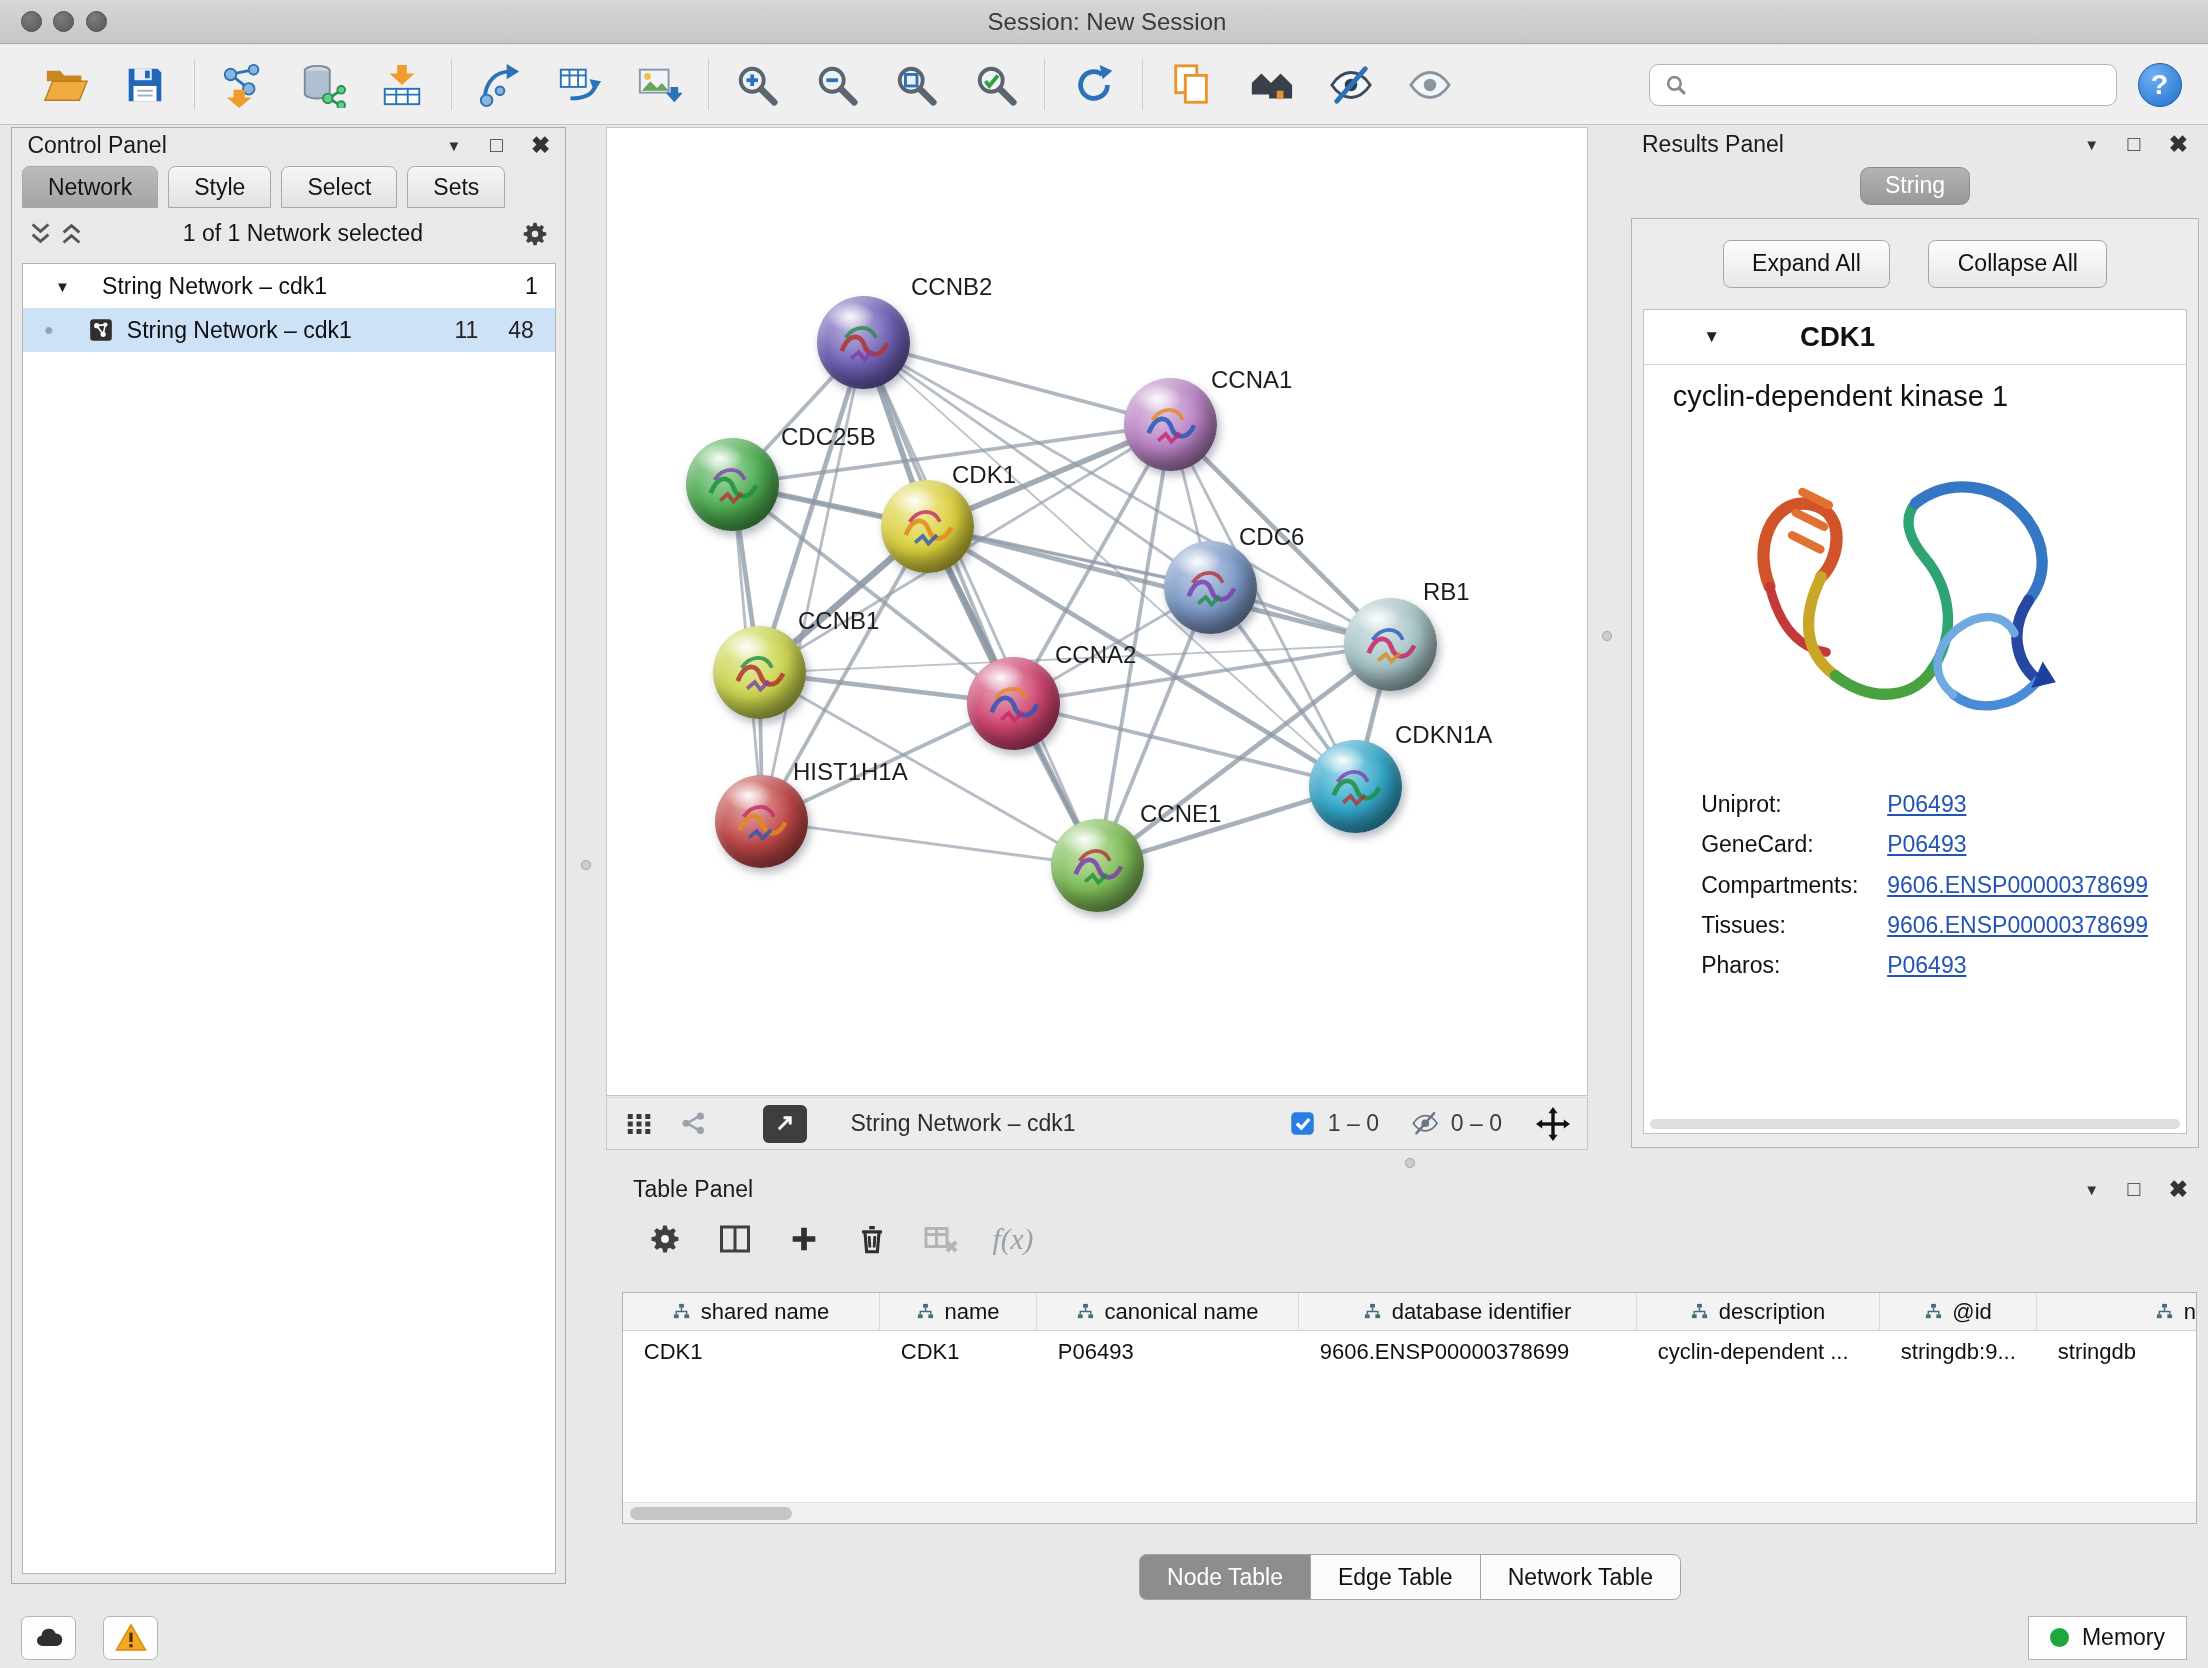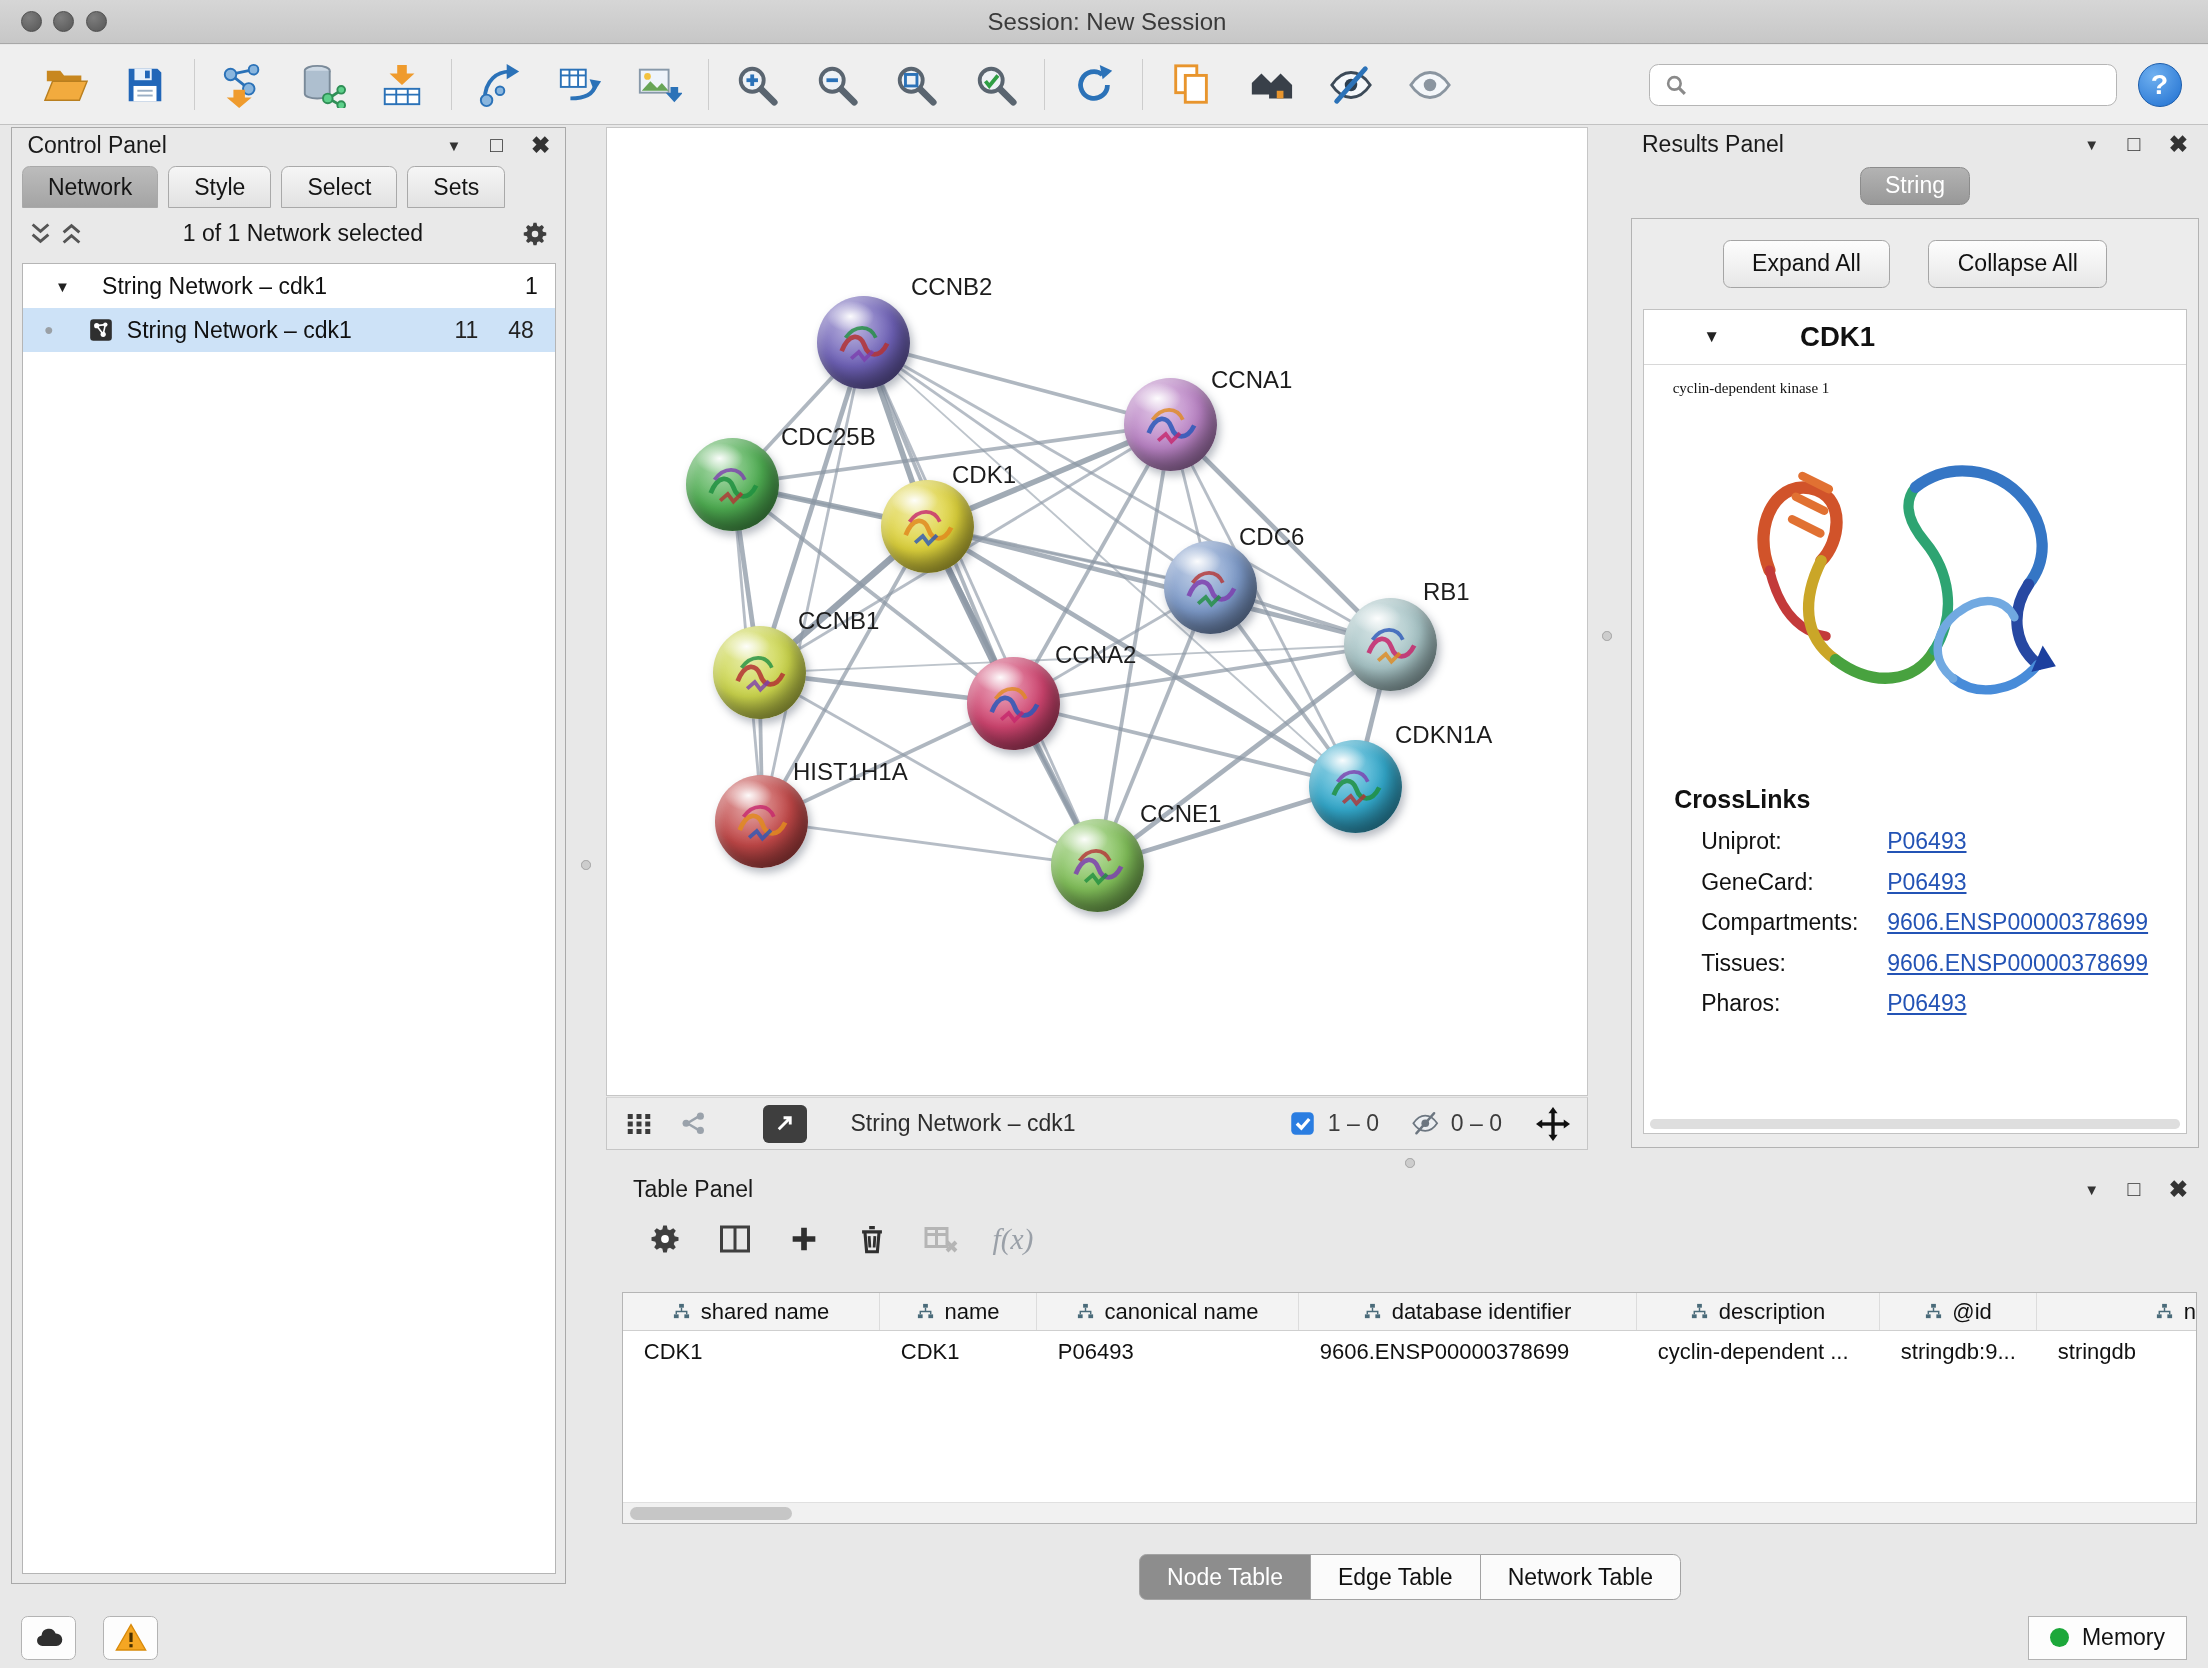--- a/index.html
+++ b/index.html
@@ -81,21 +81,21 @@
     display:flex; align-items:center; justify-content:center; cursor:pointer; }
   .results-body { position:absolute; left:3.8px; right:3.8px; top:91px; bottom:0; border:1px solid #b3b3b3;
     background:#ececec; padding:13.3px 7.6px 9.5px; display:flex; flex-direction:column; }
   .rb-buttons { display:flex; justify-content:center; gap:38px; margin:7.6px 0 21px; }
   .rb-btn { font-size:23px; padding:9.5px 28.5px; border:1px solid #a5a5a5; border-radius:7.6px;
     background:linear-gradient(#fdfdfd,#e7e7e7); color:#111; cursor:pointer; font-family:"Liberation Sans",sans-serif; }
   .entry-card { flex:1; border:1px solid #c2c2c2; background:#fff; margin:0 3.8px 3.8px; position:relative; overflow:hidden; }
   .entry-head { display:flex; align-items:center; height:55px; border-bottom:1px solid #d8d8d8; padding-left:59px; }
   .entry-tri { font-size:17px; color:#222; cursor:pointer; }
   .entry-name { font-size:27.6px; font-weight:bold; margin-left:80px; }
-  .entry-desc { font-size:15px; padding:15px 0 0 28.5px;font-family:Liberation Serif, serif; }
+  .entry-desc { font-size:29px; padding:15px 0 0 28.5px; }
   .protein-img { display:block; margin:13.3px auto 0; }
   .cl-title { font-size:25px; font-weight:bold; padding:17px 0 7.6px 30px; }
   .cl-row { display:flex; padding:6.7px 0 6.7px 57px; font-size:23px; }
   .cl-label { width:186px; white-space:nowrap; }
   .cl-link { color:#2353b5; text-decoration:underline; cursor:pointer; white-space:nowrap; }
   .entry-scroll { position:absolute; left:5.7px; right:5.7px; bottom:3.8px; height:9.5px; background:#dedede; border-radius:4.8px; }
 
   
   .table-panel { position:absolute; left:618px; top:1172px; width:1585px; height:430px; }
   .tp-toolbar { display:flex; align-items:center; gap:34px; padding-left:28.5px; height:59px; margin-top:3.8px; }
@@ -595,21 +595,20 @@
           <path d="M115 160 C95 200 95 240 130 265" stroke="#c8a21d" stroke-width="12"></path>
           <path d="M130 265 C170 295 215 290 235 255" stroke="#3f9e35" stroke-width="12"></path>
           <path d="M235 255 C260 215 250 170 225 140 C210 122 200 100 215 82" stroke="#23a06b" stroke-width="11"></path>
           <path d="M215 82 C250 55 300 60 330 95 C355 125 355 160 335 185" stroke="#2b6fc2" stroke-width="12"></path>
           <path d="M335 185 C315 215 320 250 345 270" stroke="#1c3f9e" stroke-width="12"></path>
           <path d="M345 270 C320 300 280 305 255 285" stroke="#3f86d8" stroke-width="10"></path>
           <path d="M255 285 C230 265 235 235 260 215 C285 196 310 200 320 220" stroke="#6aa5e0" stroke-width="9"></path>
         </g>
         <path d="M338 278l26-6-14-22z" fill="#1c3f9e"></path>
       </svg>
-      <div class="cl-title">CrossLinks</div>
       <div>
           <div class="cl-row">
             <span class="cl-label">Uniprot:</span>
             <a class="cl-link">P06493</a>
           </div>
           <div class="cl-row">
             <span class="cl-label">GeneCard:</span>
             <a class="cl-link">P06493</a>
           </div>
           <div class="cl-row">

